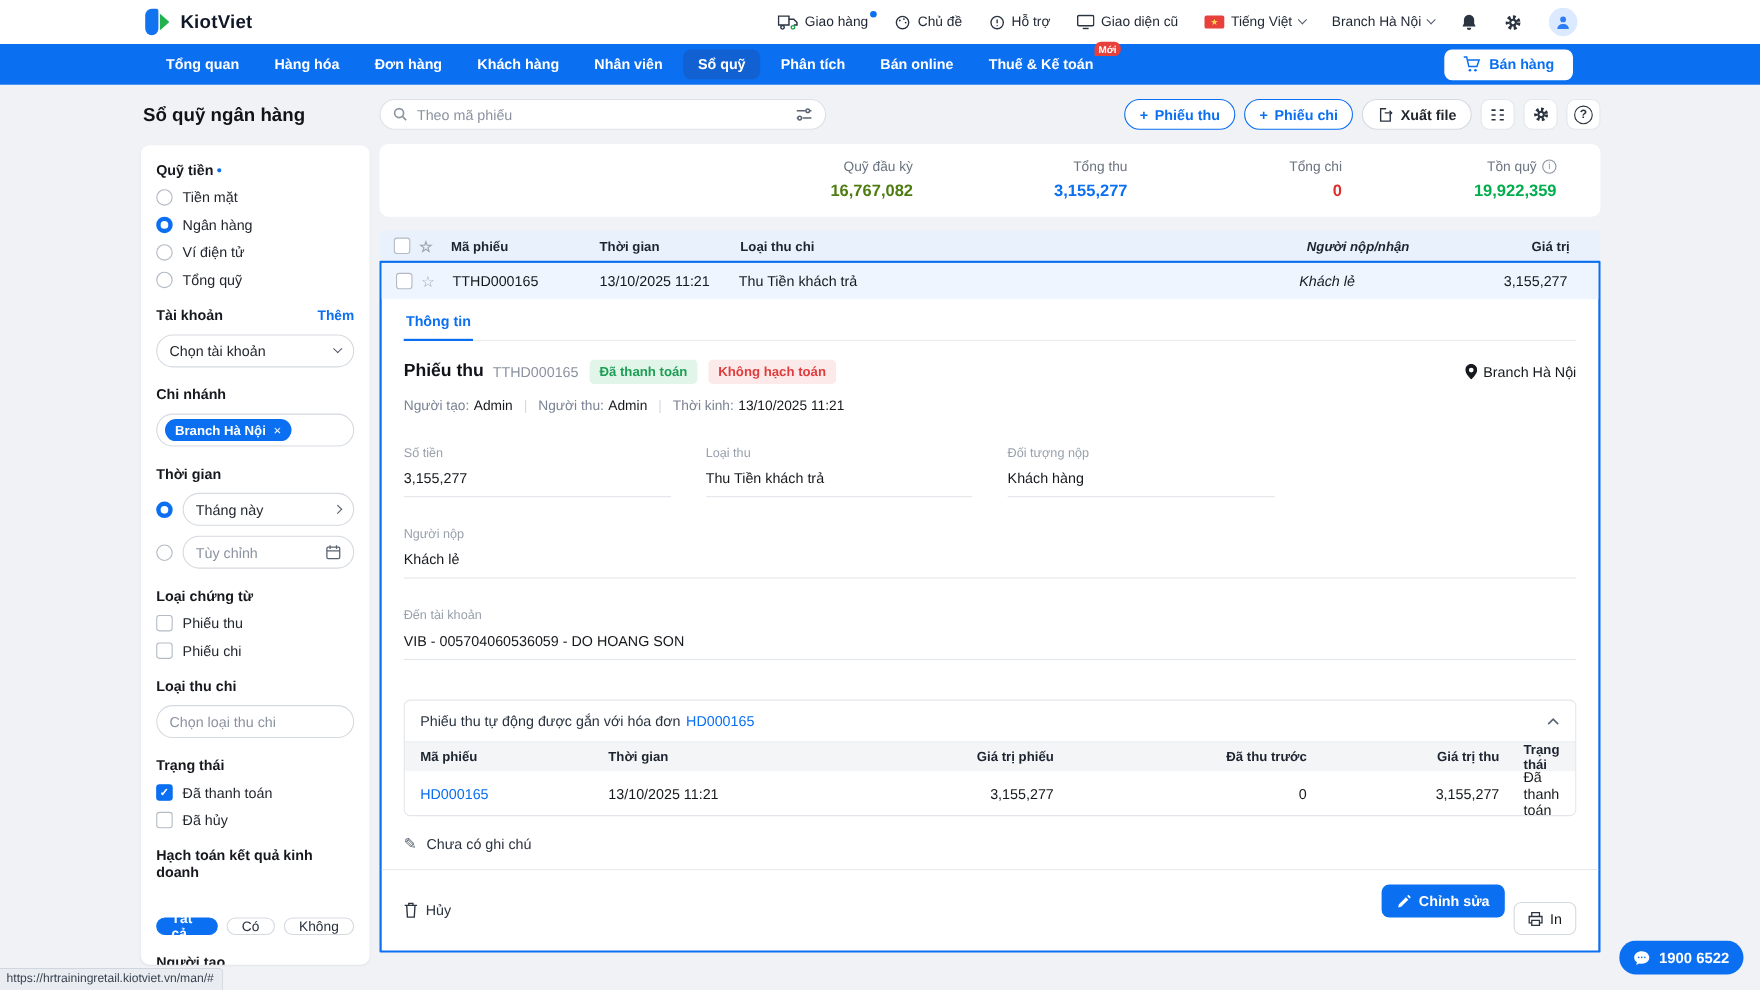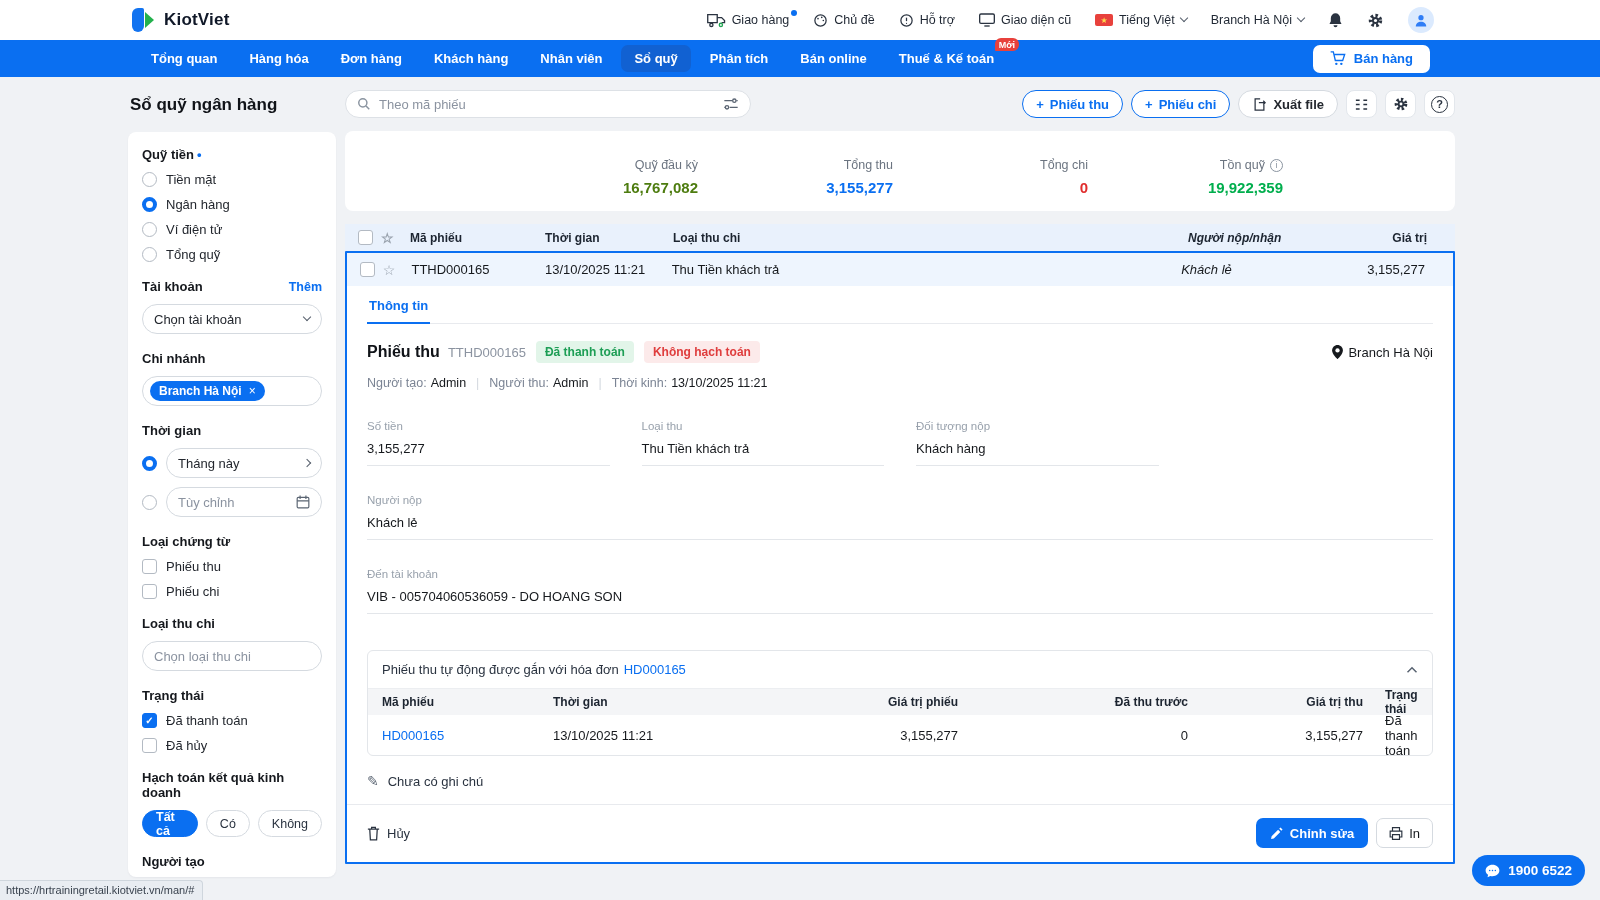--- a/index.html
+++ b/index.html
@@ -42,36 +42,36 @@
   .radio.checked { border:4.5px solid #0a6ff1; }
   .cb { width:15px; height:15px; border:1.5px solid #b3bac3; border-radius:3px; background:#fff; flex:none; display:flex; align-items:center; justify-content:center; }
   .cb.checked { background:#0a6ff1; border-color:#0a6ff1; color:#fff; font-size:10px; font-weight:700; }
   .select-box { height:30px; border:1px solid #d5dae0; border-radius:15px; display:flex; align-items:center; justify-content:space-between; padding:0 11px; font-size:13px; color:#23272e; background:#fff; cursor:pointer; }
   .select-box .ph { color:#8b93a0; }
   .tag { background:#0a6ff1; color:#fff; font-size:12px; font-weight:700; padding:3px 9px; border-radius:11px; display:flex; gap:7px; align-items:center; margin-left:-4px; }
   .tag .x { font-weight:400; cursor:pointer; }
   .time-row { display:flex; align-items:center; gap:9px; margin:9px 0; }
   .time-row .select-box { flex:1; }
   .pill-row { display:flex; gap:8px; }
-  .pill { height:27px; border-radius:14px; border:1px solid #d5dae0; padding:0 13px; font-size:12.5px; display:flex; align-items:center; color:#2a3340; background:#fff; cursor:pointer; }
+  .pill { height:16px; border-radius:14px; border:1px solid #d5dae0; padding:0 13px; font-size:12.5px; display:flex; align-items:center; color:#2a3340; background:#fff; cursor:pointer;margin-top:24px; }
   .pill.active { background:#0a6ff1; color:#fff; border-color:#0a6ff1; font-weight:700; }
 
   .main { width:1110px; }
   .toolbar { display:flex; align-items:center; }
   .search { width:406px; height:28px; background:#fff; border:1px solid #dde1e6; border-radius:14px; display:flex; align-items:center; padding:0 11px; gap:8px; }
   .search input { border:none; outline:none; flex:1; font-size:13px; color:#23272e; background:transparent; }
   .search input::placeholder { color:#8b93a0; }
   .toolbar-right { margin-left:auto; display:flex; gap:8px; align-items:center; }
   .btn { height:28px; border-radius:14px; display:flex; align-items:center; gap:6px; font-size:13px; cursor:pointer; background:#fff; }
   .btn-outline-blue { border:1px solid #0a6ff1; color:#0a6ff1; font-weight:700; padding:0 13px; }
   .btn-outline-gray { border:1px solid #d5dae0; color:#23272e; font-weight:600; padding:0 13px; }
   .icon-btn { width:31px; height:28px; background:#fff; border:1px solid #e3e7ec; border-radius:8px; display:flex; align-items:center; justify-content:center; cursor:pointer; }
   .help-circle { width:17px; height:17px; border:1.6px solid #2a3340; border-radius:50%; font-size:11px; font-weight:700; color:#2a3340; display:flex; align-items:center; justify-content:center; }
 
-  .summary { background:#fff; border-radius:8px; margin-top:13px; padding:27px 40px 15px 26px; display:flex; justify-content:center; }
+  .summary { background:#fff; border-radius:8px; margin-top:13px; padding:13px 40px 15px 26px; display:flex; justify-content:flex-end; }
   .stat { width:195px; text-align:right; }
   .stat .lbl { font-size:12.5px; color:#6b7480; display:flex; justify-content:flex-end; gap:5px; align-items:center; }
   .stat .val { font-size:15px; font-weight:700; margin-top:7px; }
   .c-dark { color:#4d7c0f; } .c-blue { color:#0a6ff1; } .c-red { color:#e02d2d; } .c-green { color:#00ae4d; }
   .info-i { width:13px; height:13px; border:1.2px solid #8a94a0; border-radius:50%; font-size:9px; color:#8a94a0; display:inline-flex; align-items:center; justify-content:center; font-style:normal; }
 
   
   .list { margin-top:13px; }
   .lhead { display:flex; align-items:center; height:27px; background:#e9f1fc; font-size:12px; font-weight:700; color:#1c2430; }
   .c-check { width:36px; padding-left:13px; }
@@ -118,21 +118,21 @@
   .lc-status { flex:1; padding-left:22px; }
   .blue-link { color:#0a6ff1; cursor:pointer; }
 
   .note-row { display:flex; gap:9px; align-items:center; margin-top:17px; font-size:13px; color:#2a3340; }
   .note-ic { color:#5a6472; font-size:14px; }
   .detail-divider { height:1px; background:#e8eaee; margin:15px -20px 0; }
   .panel-footer { display:flex; align-items:center; padding:13px 0 14px; }
   .cancel { display:flex; gap:7px; align-items:center; font-size:13px; color:#2a3340; cursor:pointer; }
   .footer-right { margin-left:auto; display:flex; gap:8px; }
   .btn-primary { background:#0a6ff1; color:#fff; border:none; border-radius:7px; height:30px; padding:0 14px; font-size:13px; font-weight:700; display:flex; align-items:center; gap:7px; cursor:pointer; }
-  .btn-print { border:1px solid #d5dae0; background:#fff; border-radius:7px; height:30px; padding:0 12px; font-size:13px; color:#16191d; display:flex; align-items:center; gap:6px; cursor:pointer; }
+  .btn-print { border:1px solid #d5dae0; background:#fff; border-radius:7px; height:30px; padding:0 12px; font-size:13px; color:#16191d; display:flex; align-items:center; gap:6px; cursor:pointer;margin-top:16px; }
 
   .pagebar { margin-top:37px; display:flex; align-items:center; gap:8px; font-size:12.5px; color:#3c4654; }
   .mini-select { height:25px; border:1px solid #d5dae0; border-radius:13px; background:#fff; padding:0 11px; display:flex; align-items:center; gap:12px; font-size:12.5px; color:#23272e; cursor:pointer; }
 
   .status-url { position:fixed; left:0; bottom:0; background:#e9edf2; border:1px solid #cfd6dd; border-left:none; border-bottom:none; font-size:11px; color:#39424e; padding:3px 8px 4px 6px; border-radius:0 4px 0 0; }
   .support { position:fixed; right:15px; bottom:14px; background:#0a6ff1; color:#fff; height:31px; border-radius:16px; display:flex; align-items:center; gap:8px; padding:0 13px; font-weight:700; font-size:13.5px; border:none; cursor:pointer; }
 
   svg { flex:none; }
 </style>
 </head>

